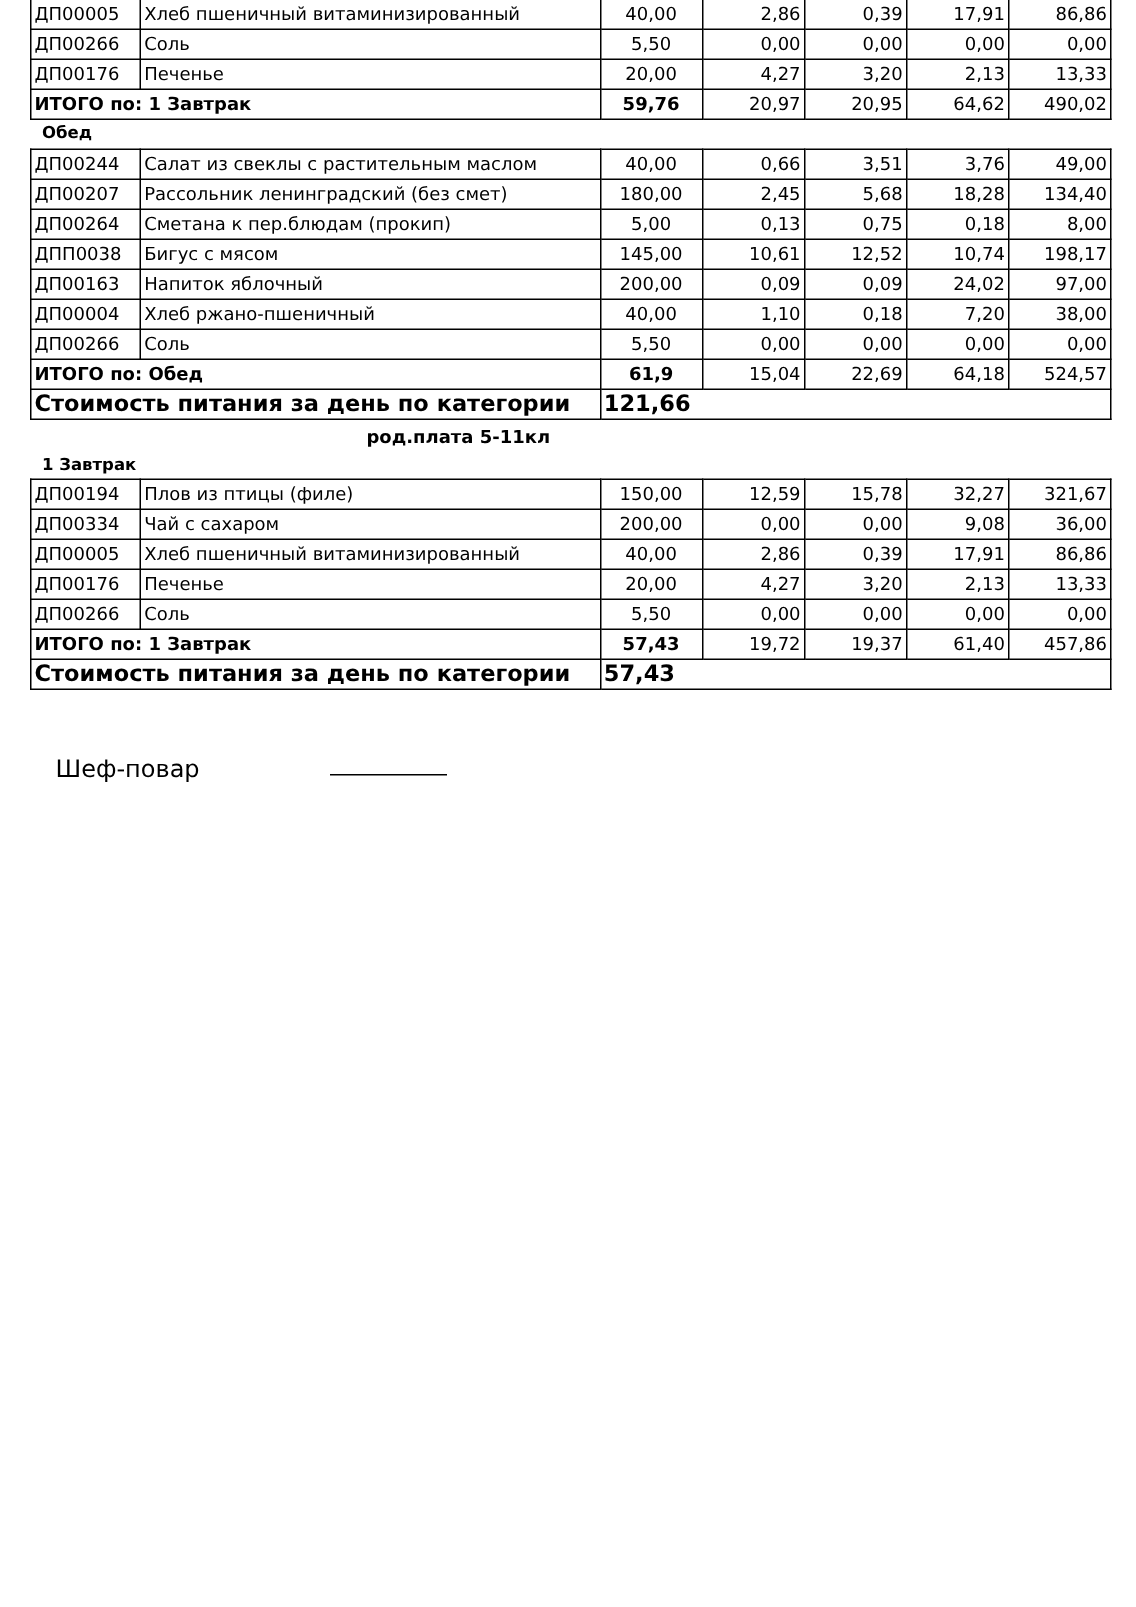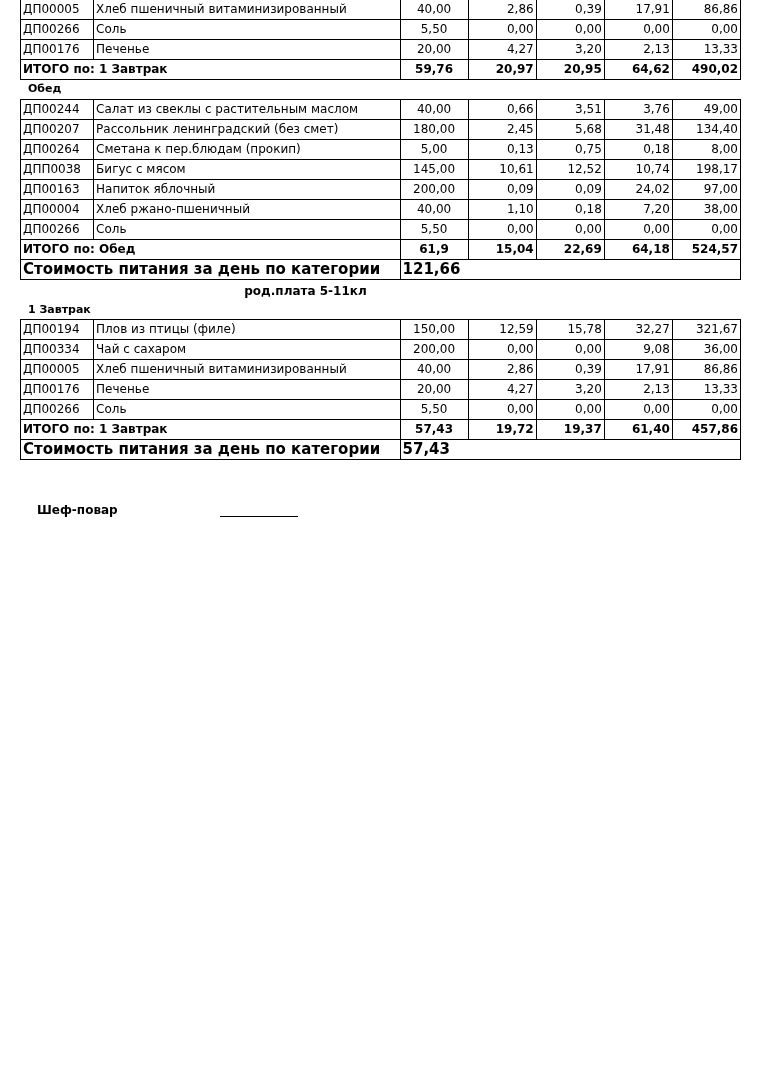--- a/index.html
+++ b/index.html
@@ -7,26 +7,26 @@
          font-family:"DejaVu Sans", sans-serif; color:#000; font-size:12px; }
   .block { position:absolute; left:20px; }
   table { border-collapse:collapse; table-layout:fixed; width:721px; }
   td { border:1px solid #000; height:19px; padding:0 2px; white-space:nowrap; overflow:hidden;
        font-size:12px; line-height:19px; }
   col.c-code { width:73px; } col.c-name { width:306px; } col.c-mass { width:68px; }
   col.c-num { width:68px; }
   td.mass { text-align:center; }
   td.num { text-align:right; }
   tr.total td { font-weight:bold; }
-  tr.total td.num { font-weight:bold; }
+  tr.total td.num { font-weight:normal; }
   tr.cost td { height:19px; font-size:15px; font-weight:bold; }
   tr.cost td.cost-val { text-align:left; }
   .section-title { position:absolute; font-weight:bold; font-size:11px; }
   .category-title { position:absolute; left:0; width:611px; text-align:center; font-weight:bold; font-size:12px; }
-  .sign-label { position:absolute; left:37px; top:503px; font-size:12px;font-weight:bold; }
+  .sign-label { position:absolute; left:37px; top:503px; font-size:16px; }
   .sign-line { position:absolute; left:220px; top:516px; width:78px; border-bottom:1px solid #000; }
 </style>
 </head>
 <body>
 
 <div class="block" style="top:-1px;">
   <table>
     <colgroup>
         <col class="c-code">
         <col class="c-name">
@@ -98,21 +98,21 @@
           <td class="num">3,51</td>
           <td class="num">3,76</td>
           <td class="num">49,00</td>
         </tr>
         <tr>
           <td>ДП00207</td>
           <td>Рассольник ленинградский (без смет)</td>
           <td class="mass">180,00</td>
           <td class="num">2,45</td>
           <td class="num">5,68</td>
-          <td class="num">31,48</td>
+          <td class="num">18,28</td>
           <td class="num">134,40</td>
         </tr>
         <tr>
           <td>ДП00264</td>
           <td>Сметана к пер.блюдам (прокип)</td>
           <td class="mass">5,00</td>
           <td class="num">0,13</td>
           <td class="num">0,75</td>
           <td class="num">0,18</td>
           <td class="num">8,00</td>

